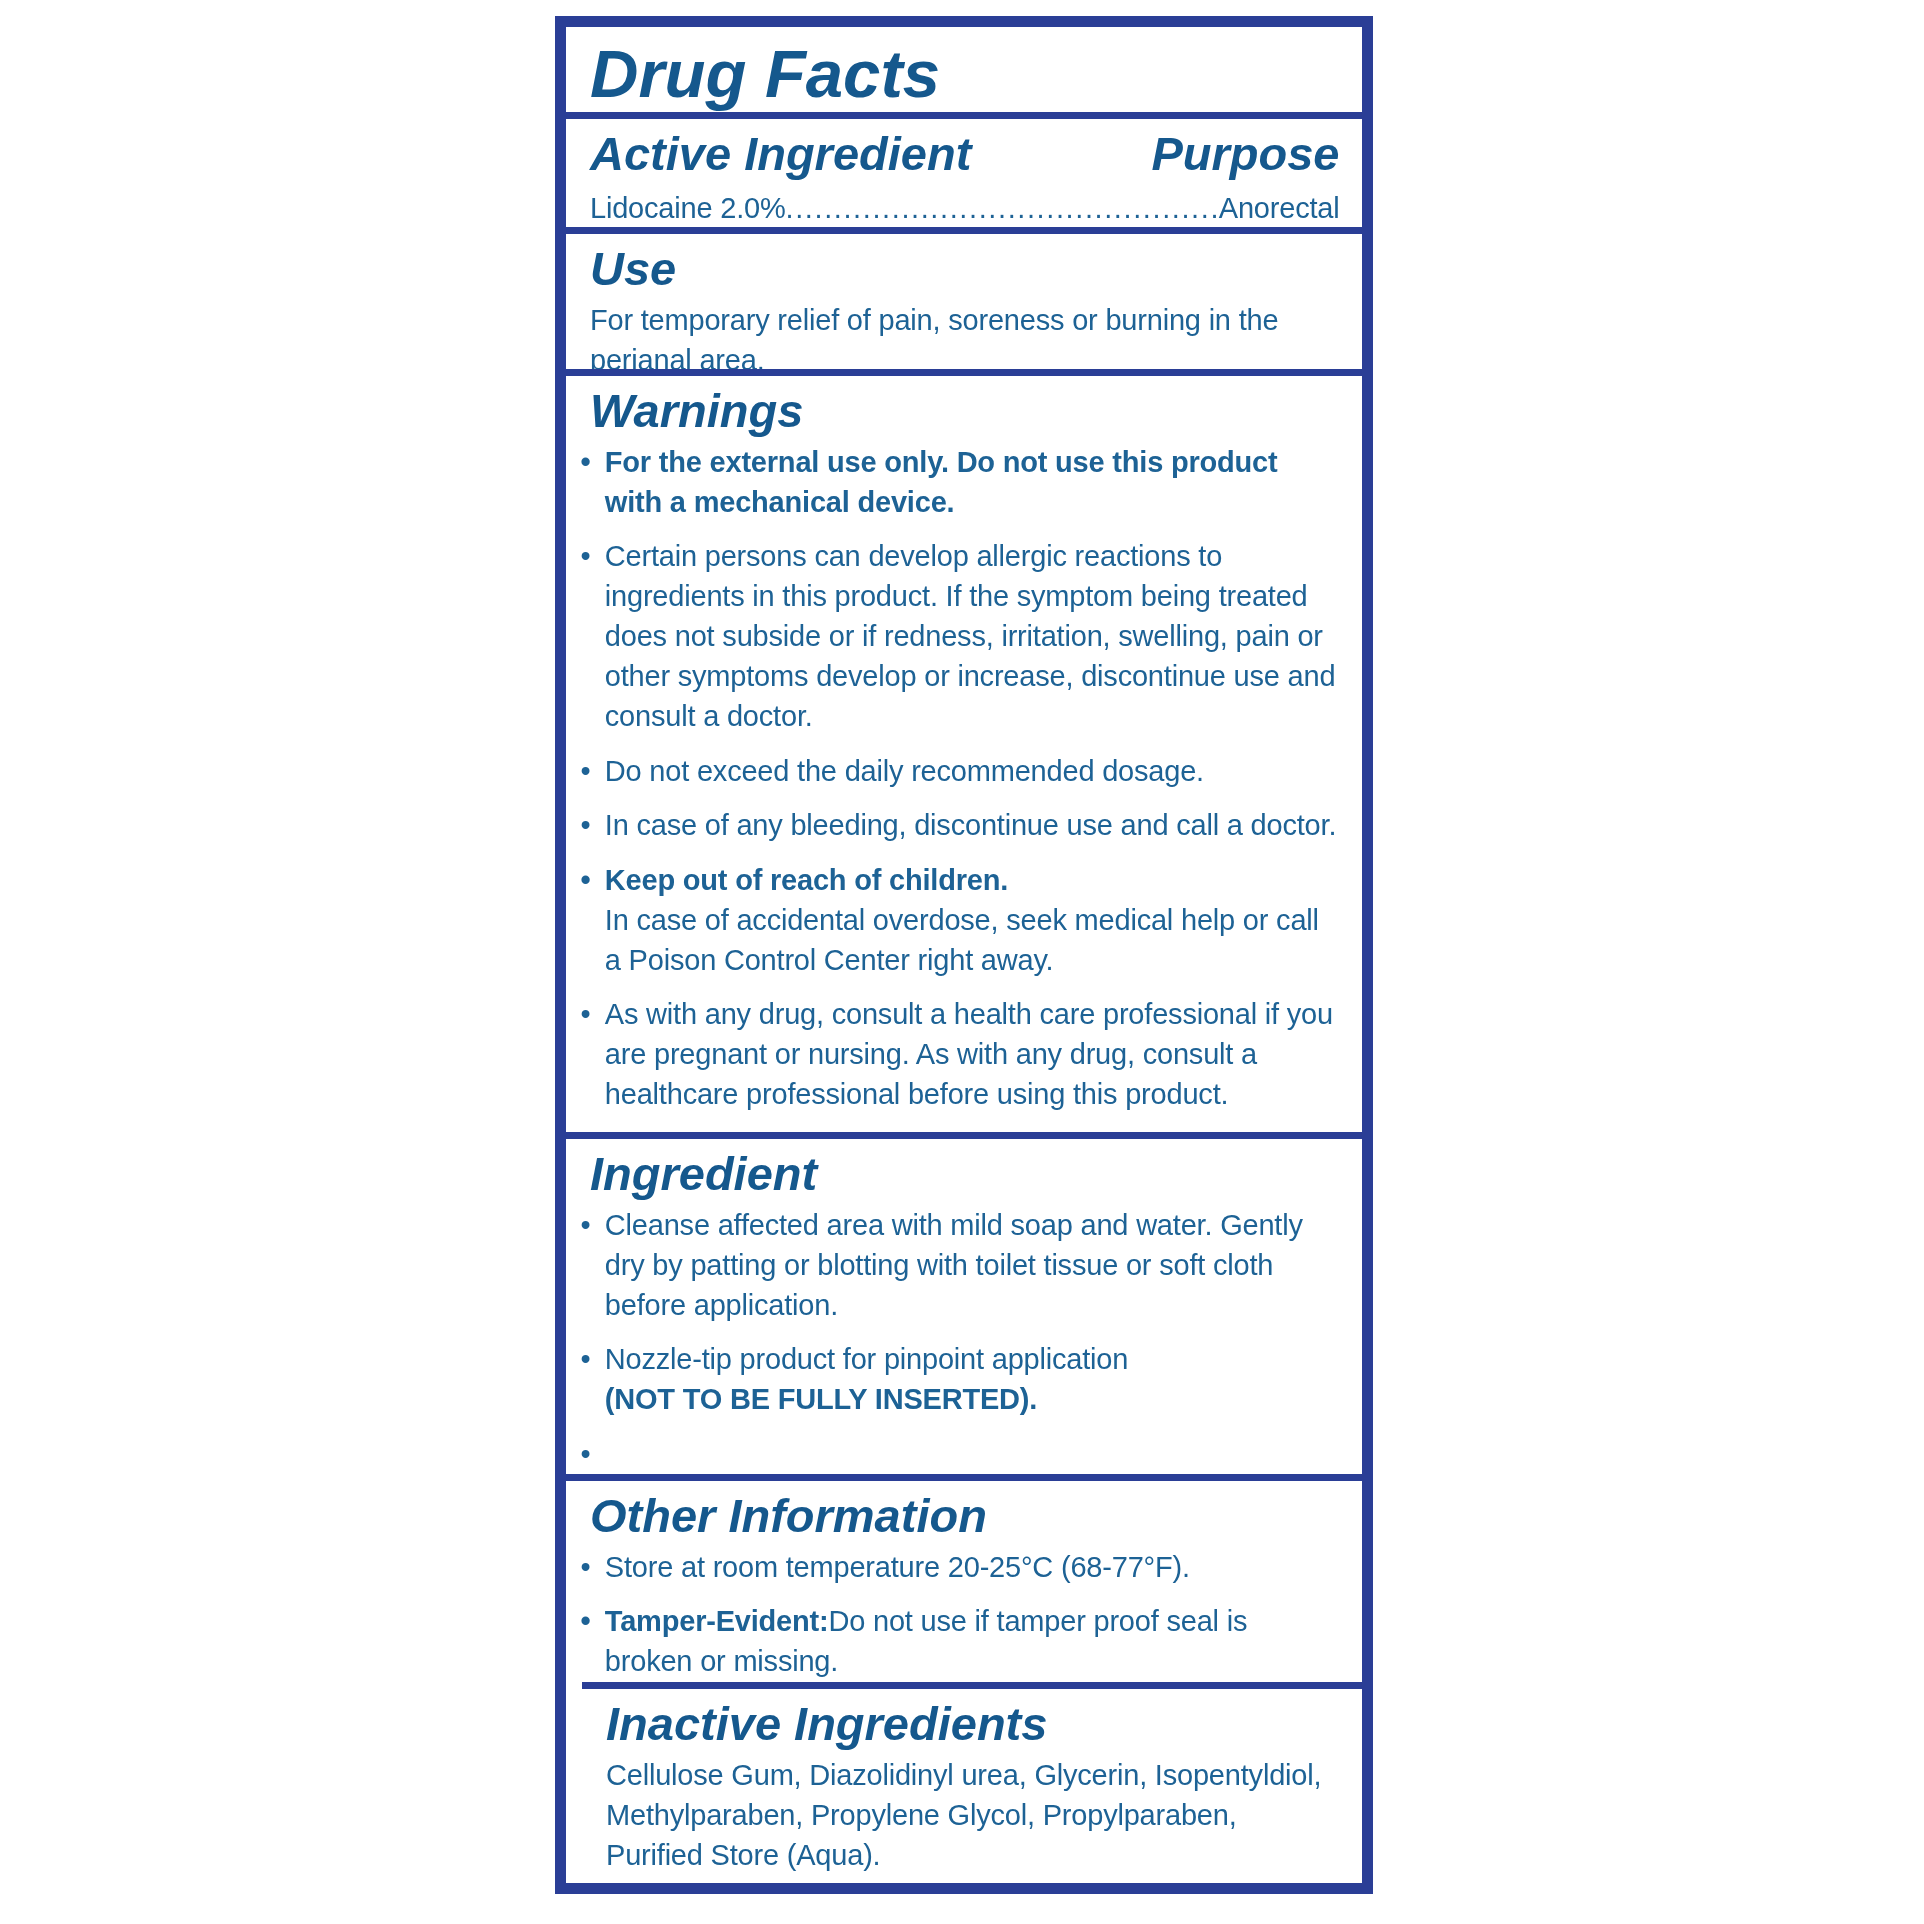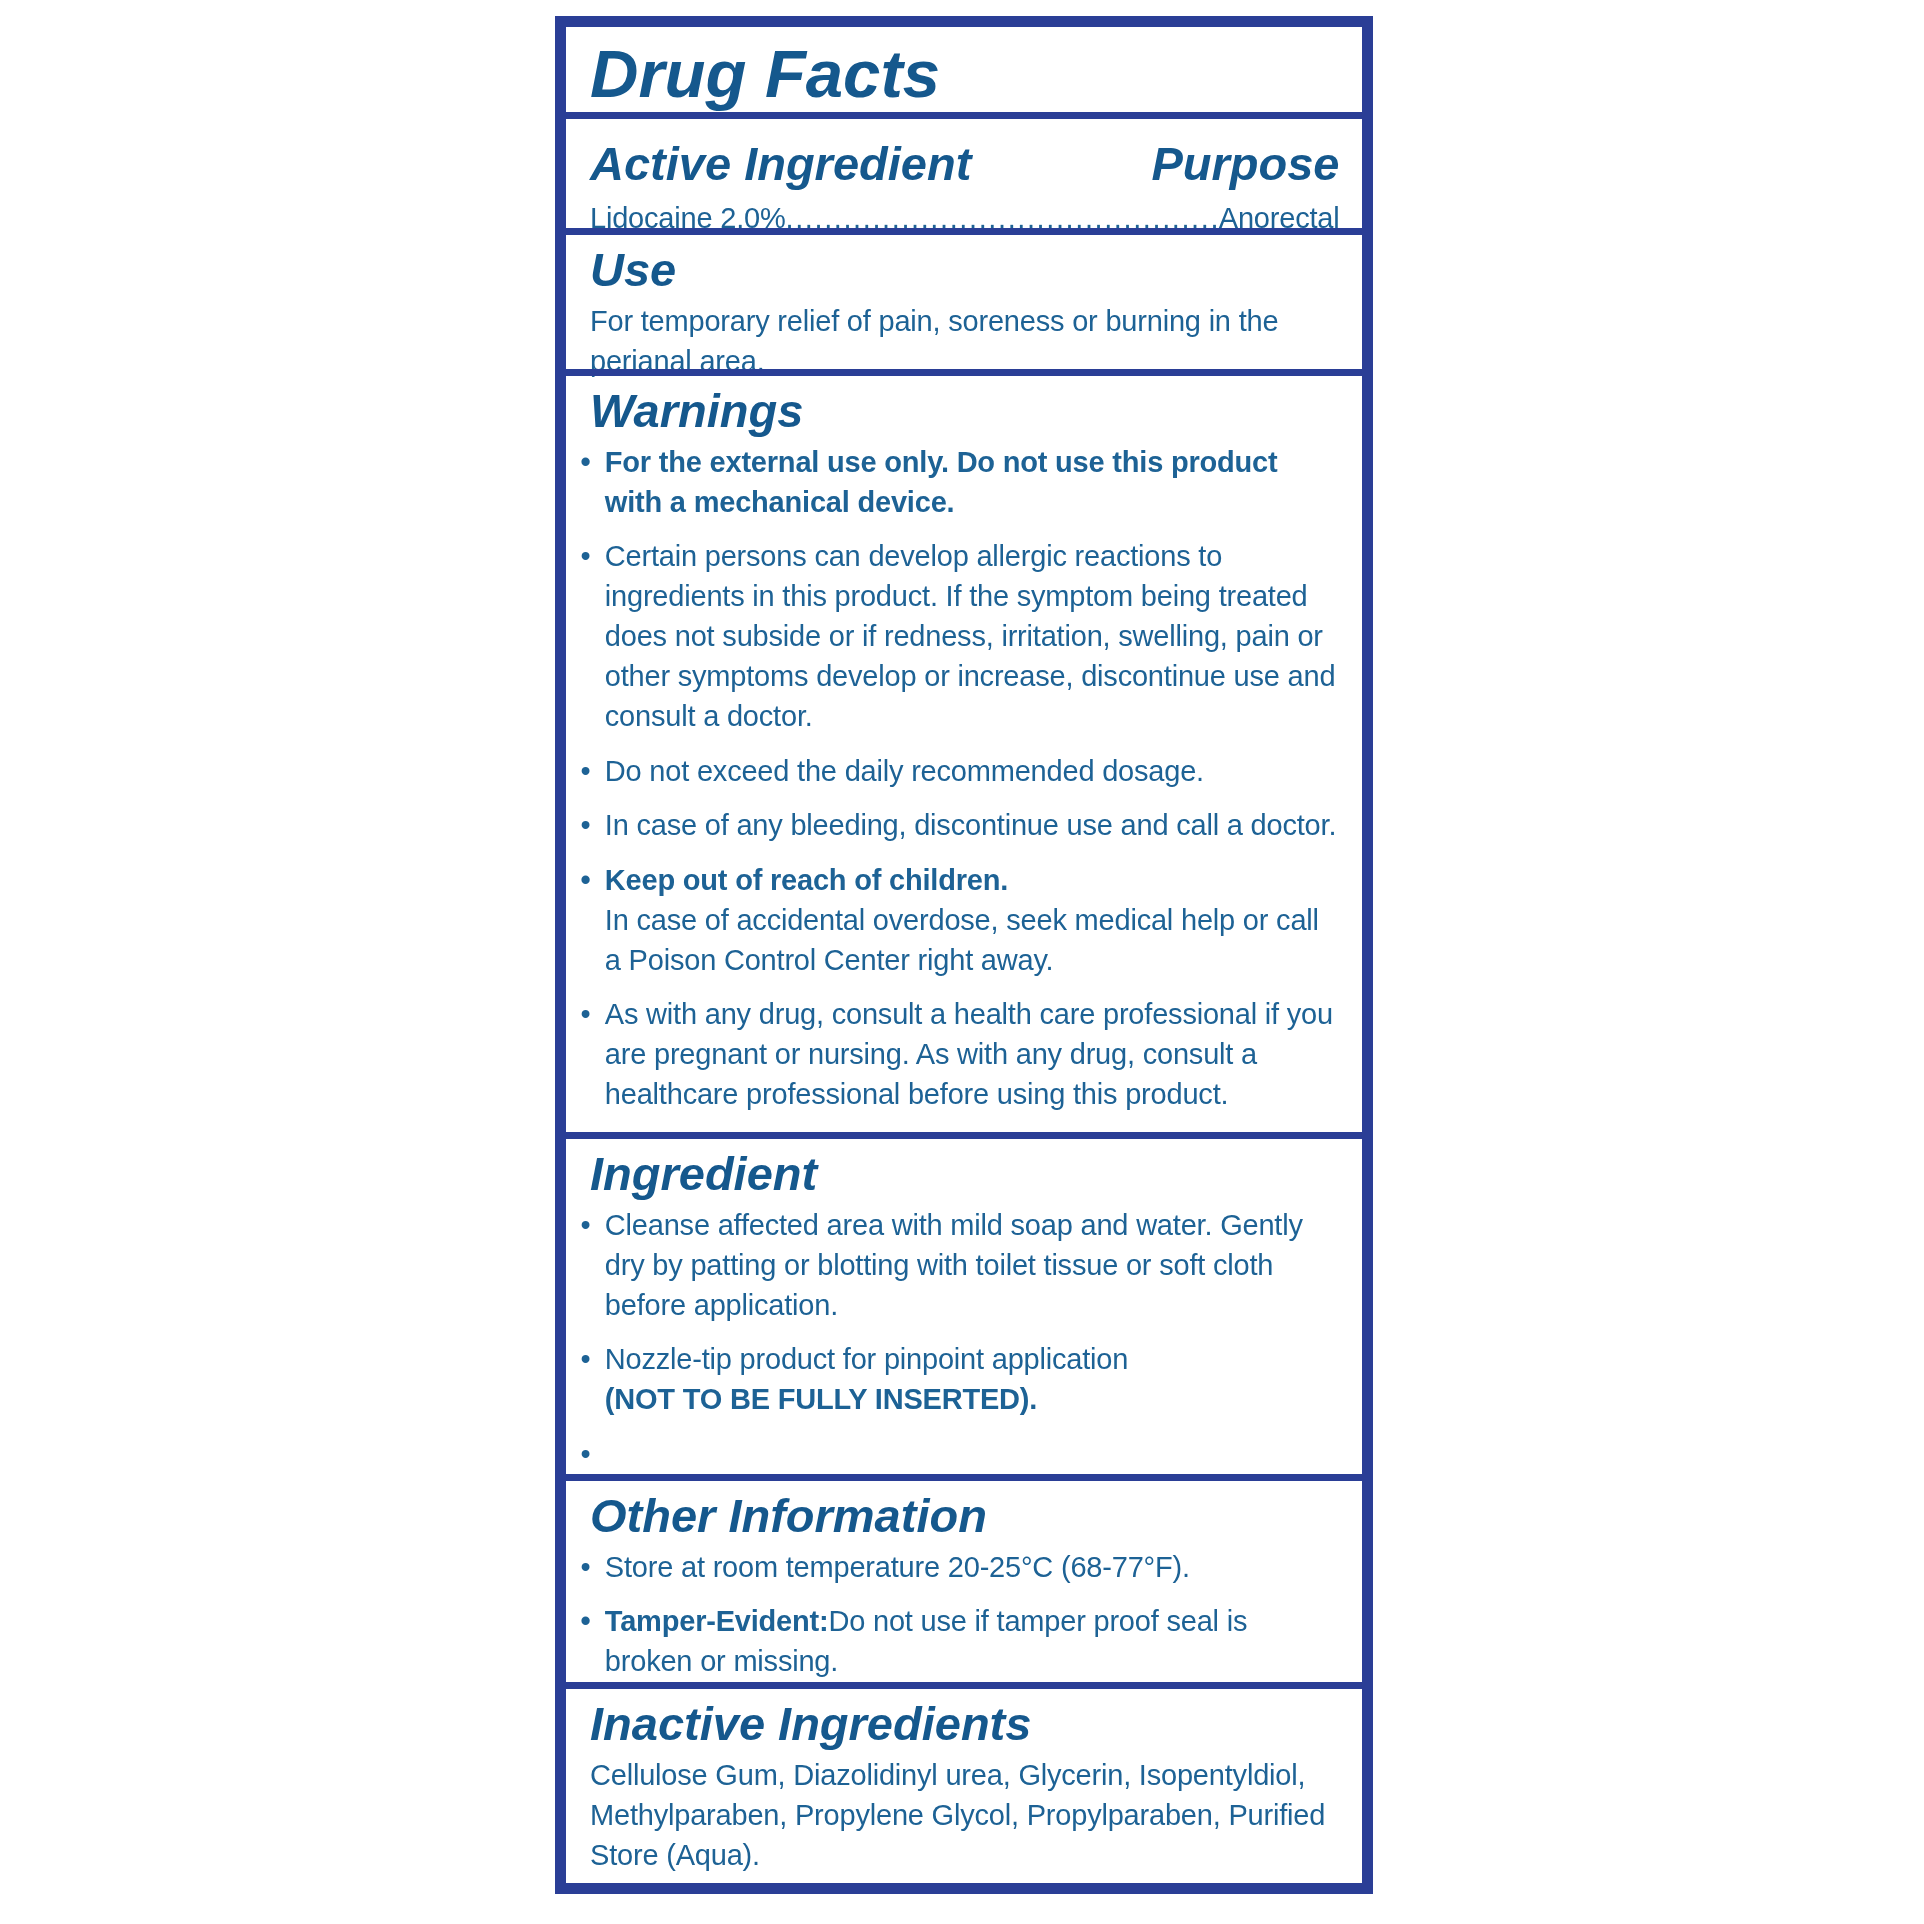--- a/index.html
+++ b/index.html
@@ -16,22 +16,22 @@
   .h-sec{margin:4.8px 0 6.4px 0;font-size:47px;line-height:50px;font-style:italic;
          font-weight:bold;color:#15588d;}
   .body-txt{font-size:29px;line-height:40px;letter-spacing:-0.2px;}
   p.body-txt{margin:1.6px 0 0 0;}
   .min-title{min-height:85px;}
   .min-active{min-height:115px;}
   .min-use{min-height:141px;}
   .min-warn{min-height:763px;}
   .min-dir{min-height:342px;}
   .min-other{min-height:208px;}
-  .min-inactive{flex:1;}
-  .heads-row{display:flex;justify-content:space-between;align-items:center;margin-top:10px;}
+  .min-inactive{flex:1;margin-left:16px;}
+  .heads-row{display:flex;justify-content:space-between;align-items:center;}
   .leader-row{display:flex;align-items:center;font-size:29px;line-height:40px;
               letter-spacing:-0.2px;margin-top:3.2px;}
   .leader-dots{flex:1;overflow:hidden;white-space:nowrap;letter-spacing:1.6px;}
   ul.bullets{list-style:none;margin:3.2px 0 0 -11.2px;padding:0;}
   ul.bullets li{position:relative;padding-left:26px;margin:0 0 14.4px 0;
                 font-size:29px;line-height:40px;letter-spacing:-0.2px;}
   ul.bullets li:last-child{margin-bottom:0;}
   ul.bullets .dot{position:absolute;left:1.6px;top:0;}
   .bold{font-weight:bold;letter-spacing:-0.2px;}
   .blk{display:block;}

